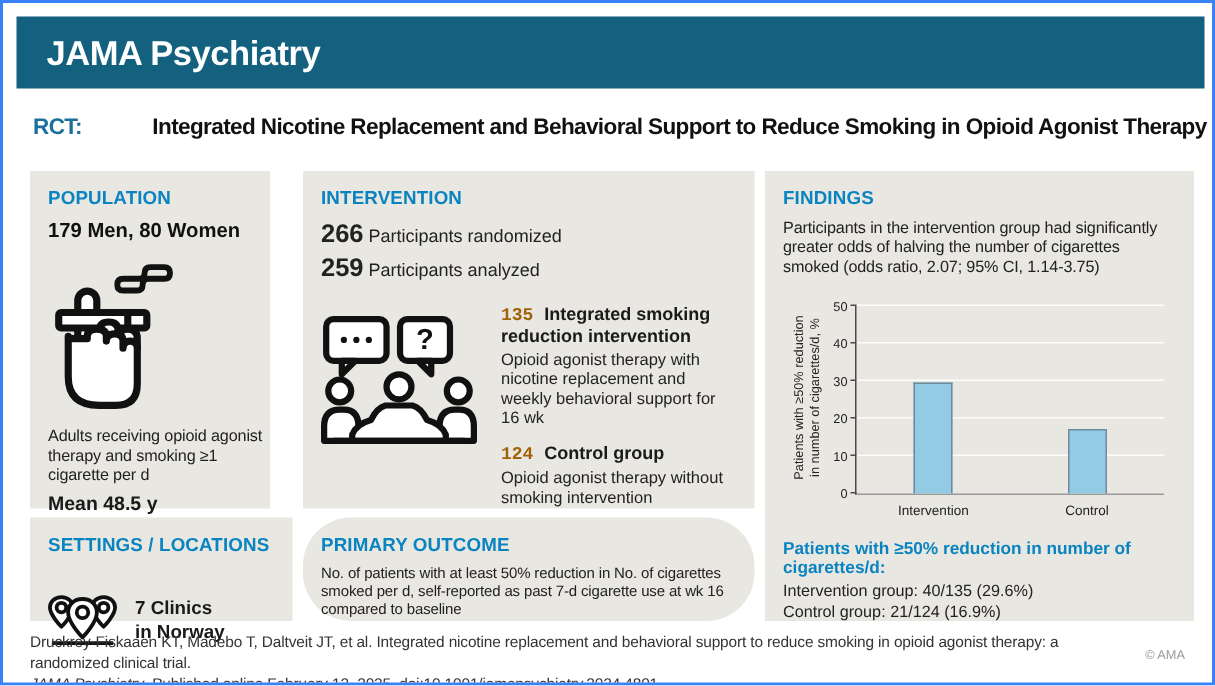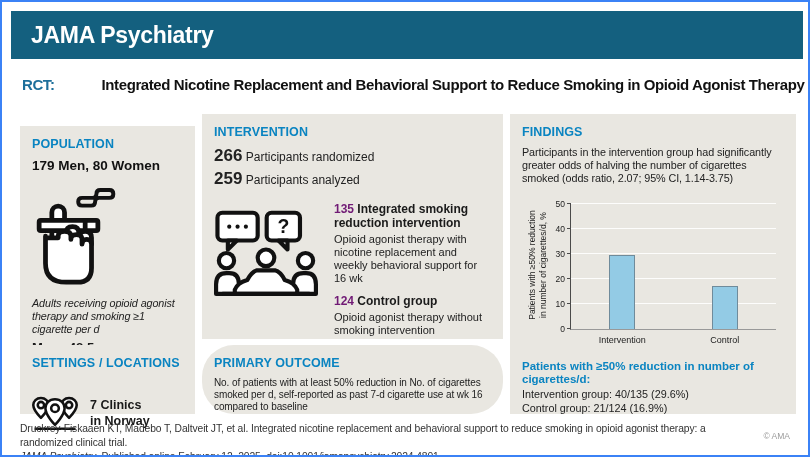--- a/index.html
+++ b/index.html
@@ -24,46 +24,46 @@
   
   .title-row {
     position:absolute; left:20px; top:74px; width:776px;
     font-size:15px; font-weight:bold; letter-spacing:-0.4px; white-space:nowrap;
   }
   .title-prefix { color:#1d6f9b; margin-right:4px; }
   .title-text  { color:#111;padding-left:43px; }
 
   
   .box { position:absolute; background:#e9e7e1; padding:11px 12px; }
-  .box-population   { left:18px;  top:124px; width:175px; height:225px; }
+  .box-population   { left:18px;  top:112px; width:160px; height:225px; }
   .box-settings     { left:18px;  top:343px; width:175px; height:69px; }
   .box-intervention { left:200px; top:112px; width:301px; height:225px; }
   .box-outcome      { left:200px; top:343px; width:301px; height:69px;border-radius:32px; }
   .box-findings     { left:508px; top:112px; width:286px; height:300px; }
 
   .section-heading {
     color:#0a84c1; font-size:12.5px; font-weight:bold; letter-spacing:0.1px;
     margin-bottom:7px;
   }
   .stat-line { font-size:13.5px; font-weight:bold; color:#111; }
   .body-text { font-size:10.8px; line-height:1.22; color:#222; letter-spacing:-0.1px; }
 
   
   .pop-icon-wrap { margin:14px 0 10px 2px; }
-  .pop-desc { margin-top:2px; width:150px;font-style:italic; }
+  .pop-desc { margin-top:2px; width:150px; }
   .pop-mean { font-size:13px; font-weight:bold; margin-top:3px; }
 
   
   .int-line { font-size:12px; margin-bottom:3px; color:#222; }
   .int-line b { font-size:17px; }
   .int-flex { display:flex; margin-top:14px; }
   .int-icon-wrap { width:112px; flex:none; padding-top:4px; }
   .int-arms { flex:1; padding-left:8px; }
   .arm-title { font-size:12px; font-weight:bold; line-height:1.15; }
-  .arm-n { color:#701a75; }
+  .arm-n { color:#a16207;font-family:Liberation Mono, monospace; }
   .arm-desc { font-size:11px; line-height:1.2; margin:2px 0 10px 0; color:#222; }
 
   
   .set-flex { display:flex; align-items:center;margin-top:24px; }
   .set-icon-wrap { width:52px; flex:none; }
   .set-stat { font-size:12.5px; font-weight:bold; line-height:1.25; padding-left:6px; }
 
   
   .findings-summary { width:264px; }
   .result-heading { color:#0a84c1; font-size:11.5px; font-weight:bold; line-height:1.2; margin-top:10px; }

